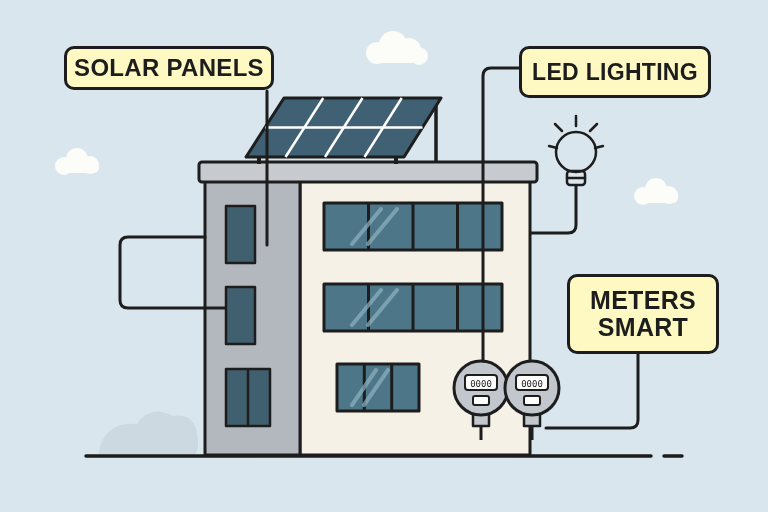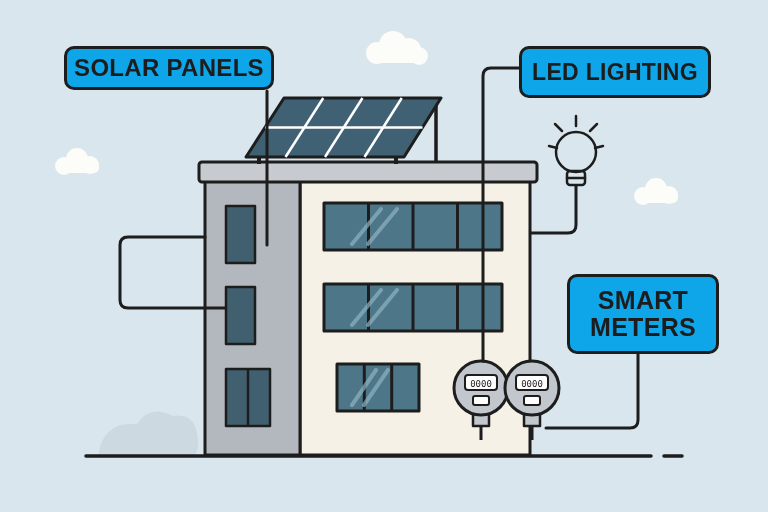--- a/index.html
+++ b/index.html
@@ -4,21 +4,21 @@
 <style>
   html,body{margin:0;padding:0;}
   body{
     width:768px;height:512px;position:relative;overflow:hidden;
     background:#d9e6ed;
     font-family:"Liberation Sans",sans-serif;
   }
   svg.scene{position:absolute;left:0;top:0;}
   .callout{
     position:absolute;
-    background:#0ea5e9;
+    background:#fef9c3;
     border:3px solid #1d1d1d;
     border-radius:10px;
     display:flex;flex-direction:column;align-items:center;justify-content:center;
     color:#1d1d1d;font-weight:700;letter-spacing:.3px;
     box-sizing:border-box;
   }
   .callout-solar{left:64px;top:46px;width:210px;height:44px;font-size:24px;}
   .callout-led{left:519px;top:46px;width:192px;height:52px;font-size:23px;}
   .callout-smart{left:567px;top:274px;width:152px;height:80px;font-size:25px;line-height:1.1;}
   .meter-digits{font-family:"DejaVu Sans Mono",monospace;font-size:9px;fill:#1d1d1d;}
@@ -154,15 +154,15 @@
 
 <div class="callout callout-solar">
   <span>SOLAR PANELS</span>
 </div>
 
 <div class="callout callout-led">
   <span>LED LIGHTING</span>
 </div>
 
 <div class="callout callout-smart">
+  <span>METERS</span>
   <span>SMART</span>
-  <span>METERS</span>
 </div>
 
 </body></html>

